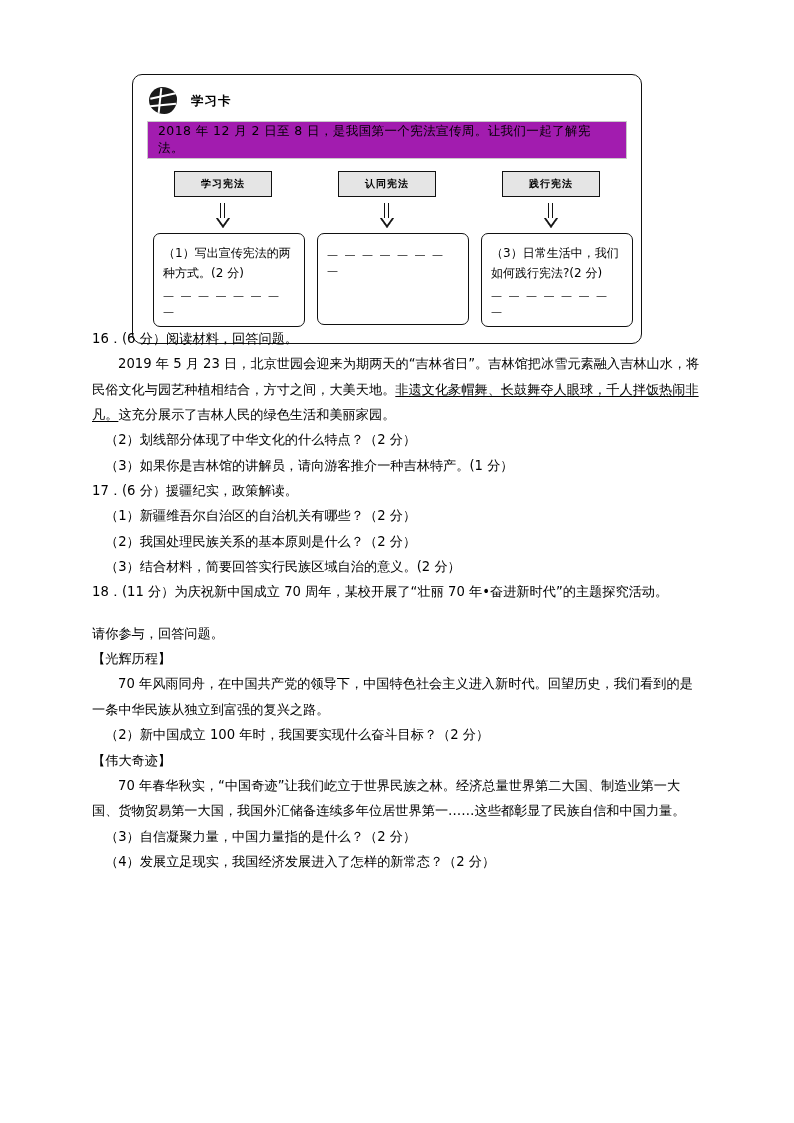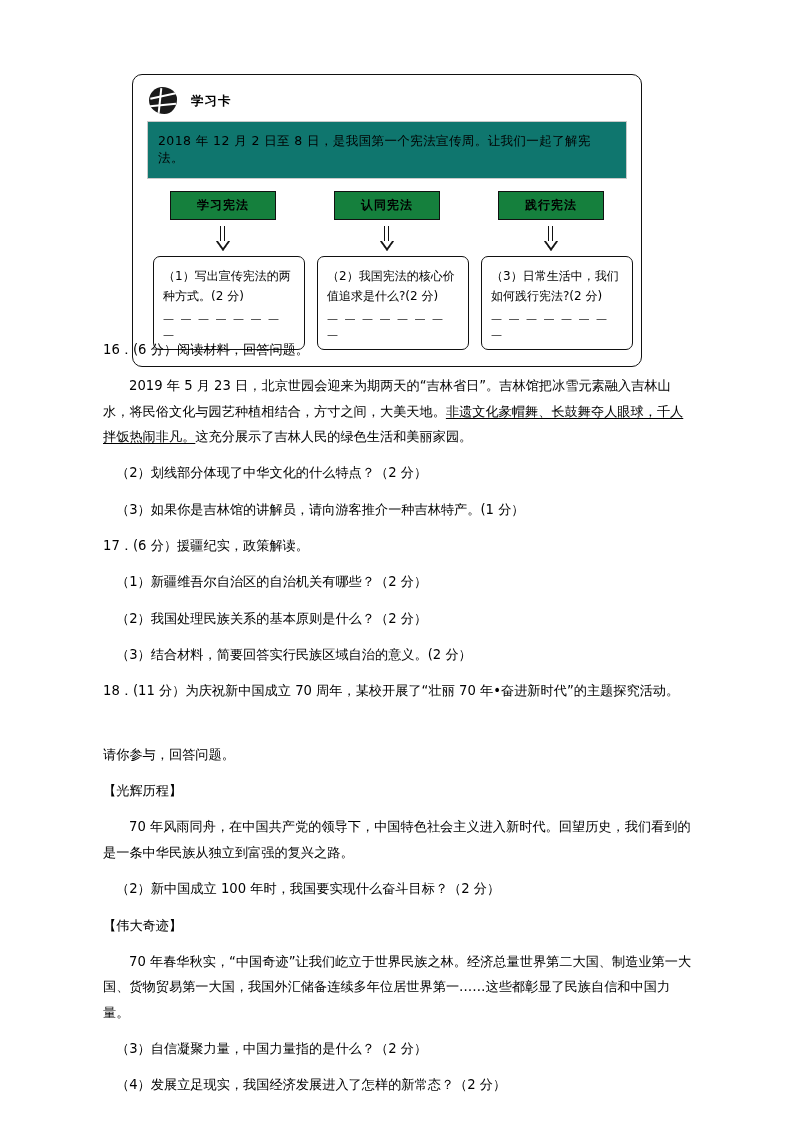--- a/index.html
+++ b/index.html
@@ -62,42 +62,42 @@
   .card-logo .l2 { left: 12px; top: 3px; width: 1.5px; height: 25px; transform: rotate(6deg); }
   .card-logo .l3 { left: 3px; top: 19px; width: 26px; height: 1.5px; transform: rotate(-6deg); }
   .card-title {
     font-size: 12.5px;
     font-weight: bold;
     letter-spacing: 1px;
     font-family: "DejaVu Sans", sans-serif;
   }
   .card-banner {
     margin-top: 4px;
-    background: #0f766e;
+    background: #a21caf;
     border: 1px solid #c9c9c9;
-    padding: 11px 10px;
+    padding: 1px 10px;
     font-size: 12.5px;
     font-family: "DejaVu Sans", sans-serif;
     letter-spacing: 0.4px;
   }
   .card-cols {
     display: flex;
     justify-content: space-between;
     margin-top: 12px;
   }
   .card-col {
     width: 152px;
     display: flex;
     flex-direction: column;
     align-items: center;
   }
   .pill {
     border: 1.5px solid #111;
-    background: #15803d;
-    font-size: 12px;
+    background: #e5e5e5;
+    font-size: 10px;
     font-weight: bold;
     font-family: "DejaVu Sans", sans-serif;
     padding: 5px 26px;
     letter-spacing: 1px;
   }
   .arrow {
     width: 14px;
     height: 26px;
     margin: 6px 0 4px 0;
     position: relative;
@@ -161,21 +161,21 @@
   .body {
     position: absolute;
     left: 92px;
     top: 326px;
     width: 612px;
     font-size: 13.2px;
     line-height: 1.92;
     font-family: "DejaVu Sans", sans-serif;
     color: #000;
   }
-  .p { margin: 11px; }
+  .p { margin: 0; }
   .indent2 { text-indent: 26px; }
   .sub { text-indent: 13px; }
   .u { text-decoration: underline; text-underline-offset: 2px; }
   .blank-line { height: 16px; }
 </style>
 </head>
 <body>
 
 <div class="page">
 
@@ -204,21 +204,20 @@
         </div>
       </div>
 
       <div class="card-col">
         <div class="pill">认同宪法</div>
         <div class="arrow">
             <div class="shaft"></div>
             <div class="head"></div>
           </div>
         <div class="qbox">
-          <div>（2）我国宪法的核心价值追求是什么?(2 分)</div>
           <div class="dashes">— — — — — — — —</div>
         </div>
       </div>
 
       <div class="card-col">
         <div class="pill">践行宪法</div>
         <div class="arrow">
             <div class="shaft"></div>
             <div class="head"></div>
           </div>

